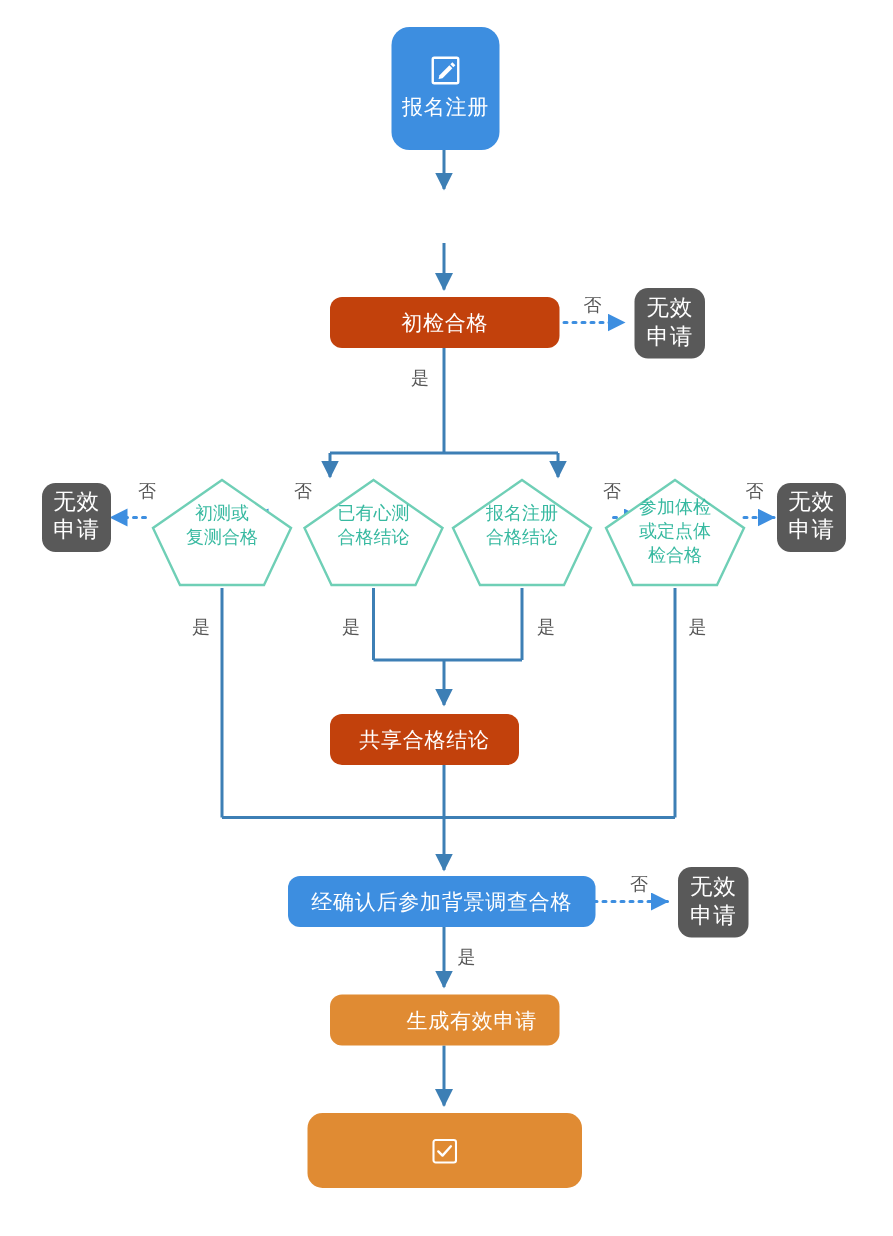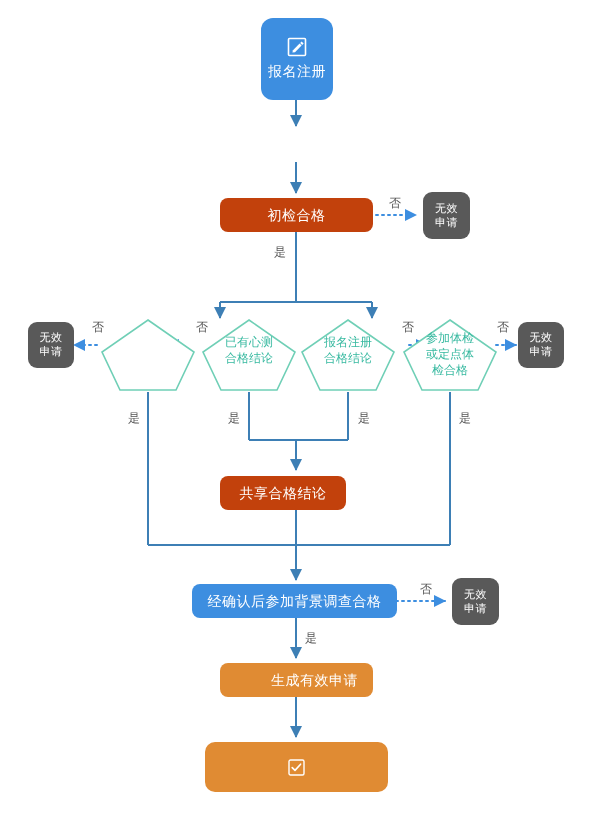--- a/index.html
+++ b/index.html
@@ -34,21 +34,21 @@
     color: #ffffff;
     font-size: 14px;
     line-height: 1.35;
     letter-spacing: 0.5px;
     border-radius: 8px;
     white-space: nowrap;
   }
   .node.blue     { background: #3d8ee0; }
   .node.teal     { background: #c2410c; }
   .node.orange   { background: #e08b33; }
-  .node.gray     { background: #595959; border-radius: 9px; font-size: 11px; line-height: 1.25; }
+  .node.gray     { background: #595959; border-radius: 9px; font-size: 15px; line-height: 1.25; }
   .node.start {
     flex-direction: column;
     gap: 5px;
     border-radius: 12px;
   }
   .pent {
     position: absolute;
     display: flex;
     align-items: center;
     justify-content: center;
@@ -172,20 +172,22 @@
 
   <div class="node gray" style="left:518px; top:322px; width:46px; height:46px; white-space:pre-line;">
     <span>无效
 申请</span>
   </div>
 
   <div class="pent" style="left:100px; top:318px; width:96px; height:74px;">
     <svg class="pent-shape" viewBox="0 0 96 74" preserveAspectRatio="none">
       <polygon points="48,2 94,34 76,72 20,72 2,34" fill="#ffffff" stroke="#6fcfb6" stroke-width="1.6"></polygon>
     </svg>
+    <span class="pent-label">初测或
+复测合格</span>
   </div>
 
   <div class="pent" style="left:201px; top:318px; width:96px; height:74px;">
     <svg class="pent-shape" viewBox="0 0 96 74" preserveAspectRatio="none">
       <polygon points="48,2 94,34 76,72 20,72 2,34" fill="#ffffff" stroke="#6fcfb6" stroke-width="1.6"></polygon>
     </svg>
     <span class="pent-label">已有心测
 合格结论</span>
   </div>
 

